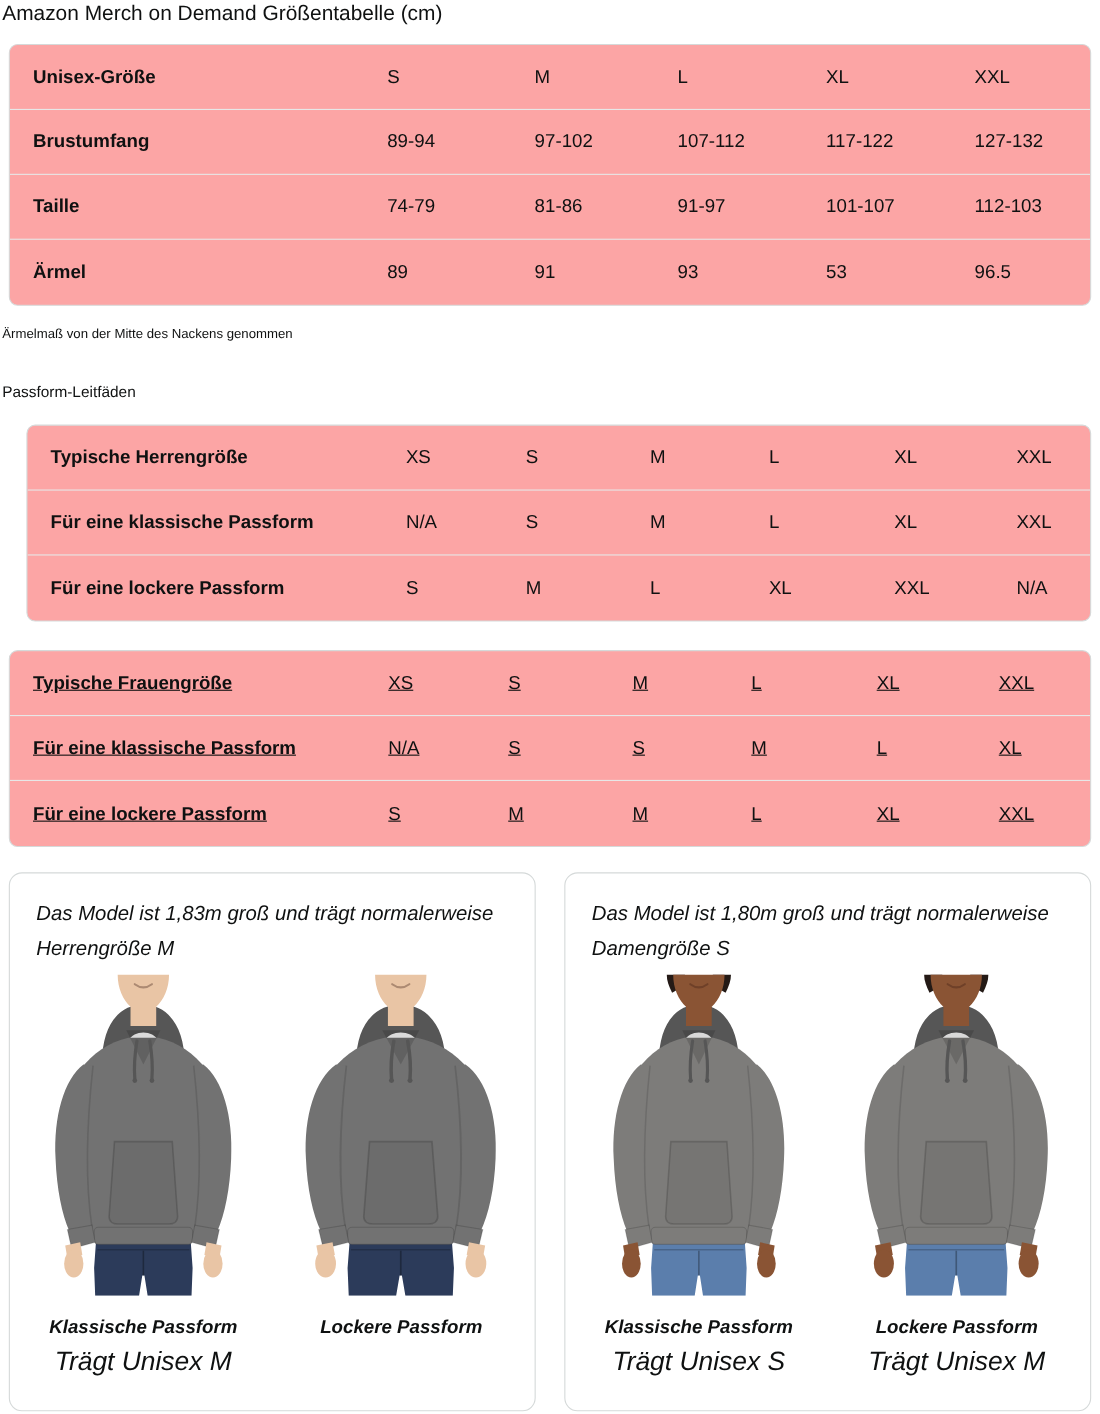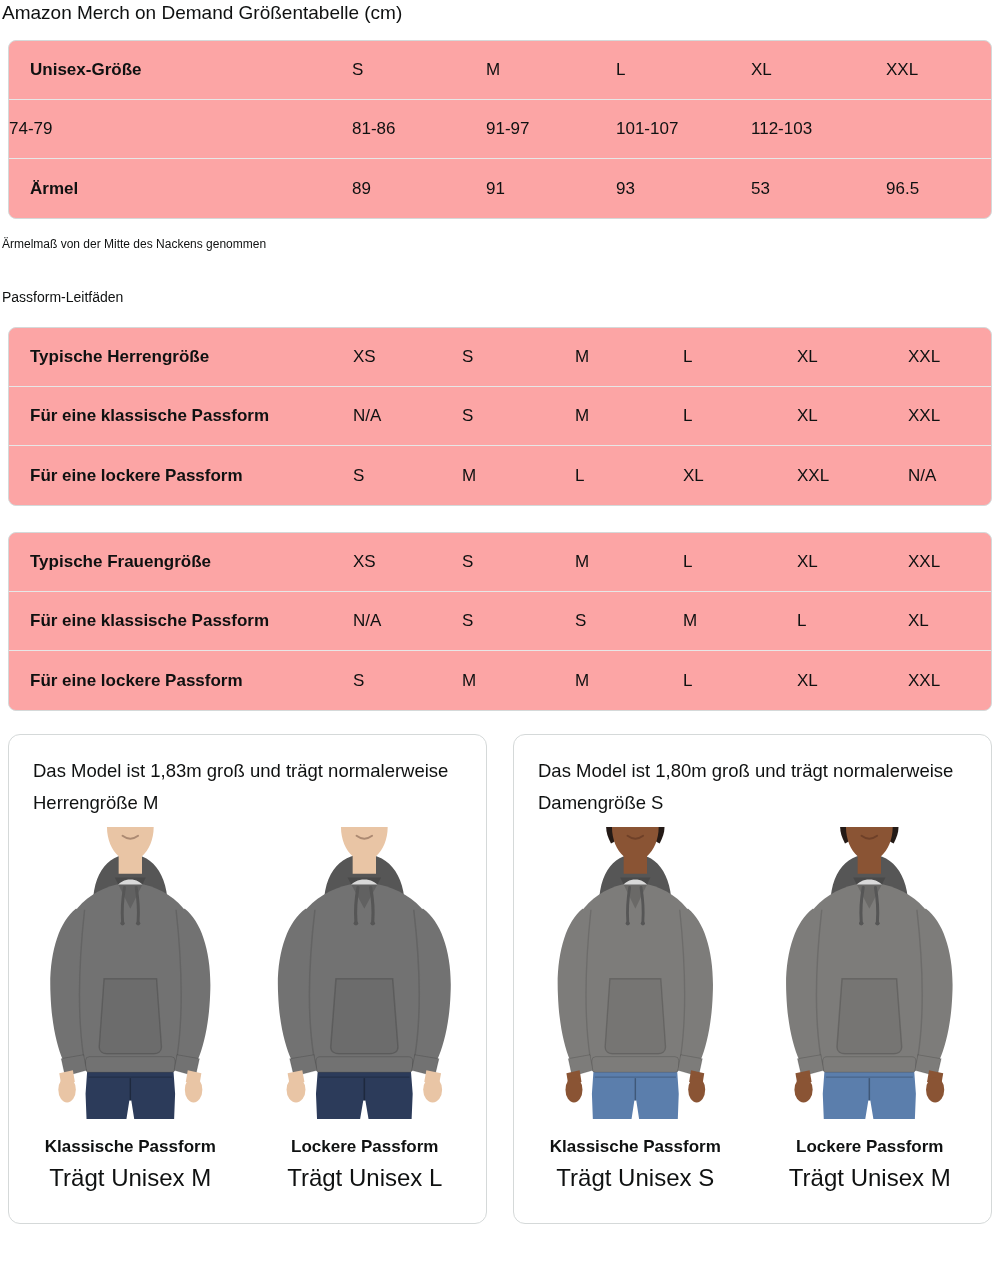--- a/index.html
+++ b/index.html
@@ -28,30 +28,31 @@
     border-bottom:1px solid var(--row_divider,#E7E7E7);
   }
   .grid-row:last-child { border-bottom:none; }
   .size-cols { grid-template-columns:343px 134px 130px 135px 135px 1fr; }
   .fit-cols  { grid-template-columns:344px 109px 113px 108px 114px 111px 1fr; }
   .cell { font-size:17px; line-height:22px; }
   .cell.label { font-weight:700; padding-left:21px; padding-right:8px; }
 
   .sleeve-note { margin-top:16px; font-size:12px; line-height:19px; }
   .fit-heading { margin-top:32px; font-size:14px; font-weight:400; line-height:23px; }
-  .fit-table-a { margin-top:18px; }
-  .fit-table-b { margin-top:26px; }
+  .fit-table-a { margin-top:18px;margin-left:16px; }
+  .fit-table-b { margin-top:26px;text-decoration:underline; }
 
   .cards { display:flex; gap:26px; margin-top:23px; }
   .model-card {
     width:578px; height:490px;
     border:1px solid var(--panel_border,#D5D9D9);
     border-radius:12px;
     background:#fff;
     overflow:hidden;
+    font-style:italic;
   }
   .card-desc { margin:20px 24px 8px 24px; font-size:18.5px; line-height:32px; }
 
   .figures { display:flex; justify-content:center; gap:8px; padding:0 8px; }
   .figure { flex:1; text-align:center; min-width:0; }
   .model-svg { height:292px; width:auto; max-width:100%; display:inline-block;
     --fx:0px; --sx:1;
     --hoodie-c:var(--hoodie,#727272);
     --hoodie-sh:var(--hoodie_shade,#565656);
     --skin-c:var(--skin_male,#E9C5A5);
@@ -118,20 +119,29 @@
   <div class="panel first">
     <div class="grid-row size-cols">
       <div class="cell label">Unisex-Größe</div>
       <div class="cell">S</div>
       <div class="cell">M</div>
       <div class="cell">L</div>
       <div class="cell">XL</div>
       <div class="cell">XXL</div>
     </div>
     <div class="grid-row size-cols">
+      <div class="cell label">Brustumfang</div>
+      <div class="cell">89-94</div>
+      <div class="cell">97-102</div>
+      <div class="cell">107-112</div>
+      <div class="cell">117-122</div>
+      <div class="cell">127-132</div>
+    </div>
+    <div class="grid-row size-cols">
+      <div class="cell label">Taille</div>
       <div class="cell">74-79</div>
       <div class="cell">81-86</div>
       <div class="cell">91-97</div>
       <div class="cell">101-107</div>
       <div class="cell">112-103</div>
     </div>
     <div class="grid-row size-cols">
       <div class="cell label">Ärmel</div>
       <div class="cell">89</div>
       <div class="cell">91</div>
@@ -215,21 +225,20 @@
               <use href="#model-figure"></use>
             </svg>
           <div class="fit-label">Klassische Passform</div>
           <div class="size-label">Trägt Unisex M</div>
         </div>
         <div class="figure fig-loose">
           <svg class="model-svg" viewBox="0 0 200 300">
               <use href="#model-figure"></use>
             </svg>
           <div class="fit-label">Lockere Passform</div>
-          <div class="size-label">Trägt Unisex L</div>
         </div>
       </div>
     </div>
 
     <div class="model-card card-female">
       <div class="card-desc">Das Model ist 1,80m groß und trägt normalerweise Damengröße S</div>
       <div class="figures">
         <div class="figure fig-classic">
           <svg class="model-svg" viewBox="0 0 200 300">
               <use href="#model-figure"></use>

